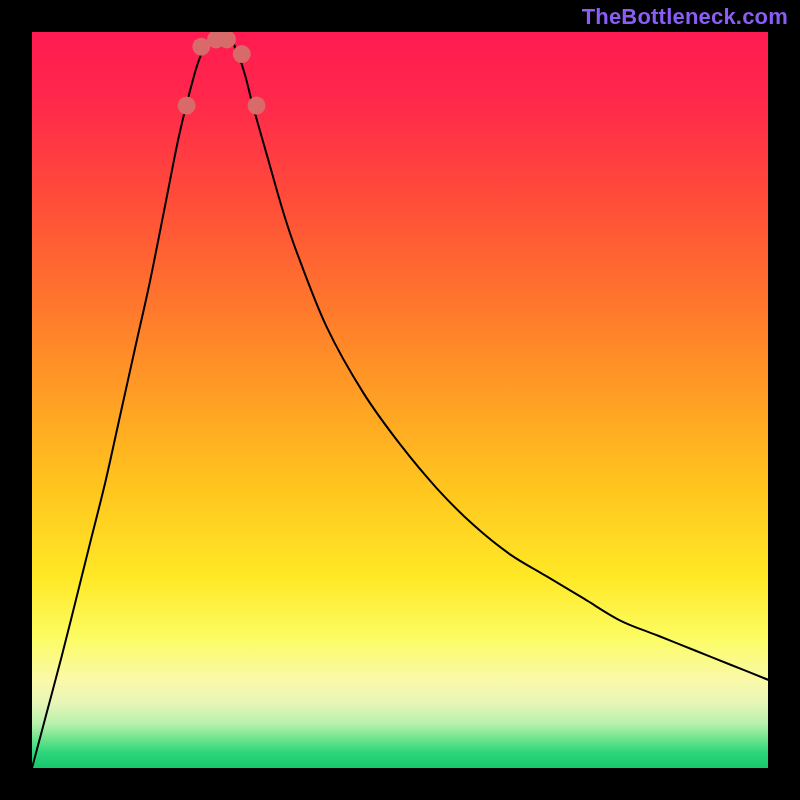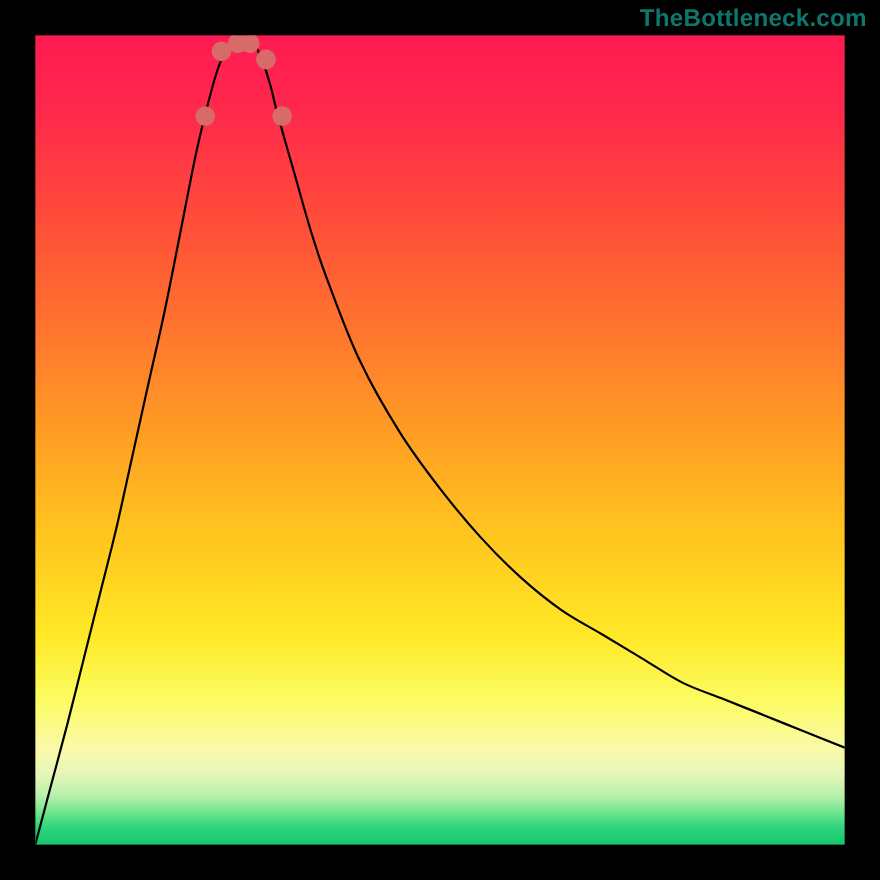--- a/index.html
+++ b/index.html
@@ -56,21 +56,21 @@
     width: 736px;
     height: 736px;
   }
   .watermark {
     position: absolute;
     top: 4px;
     right: 12px;
     font-family: Arial, Helvetica, sans-serif;
     font-size: 22px;
     font-weight: 600;
-    color: #0f766e;
+    color: #8b5cf6;
     letter-spacing: 0.2px;
   }
 </style>
 </head>
 <body>
 
 <div class="frame">
 
   <div class="watermark">TheBottleneck.com</div>
 

